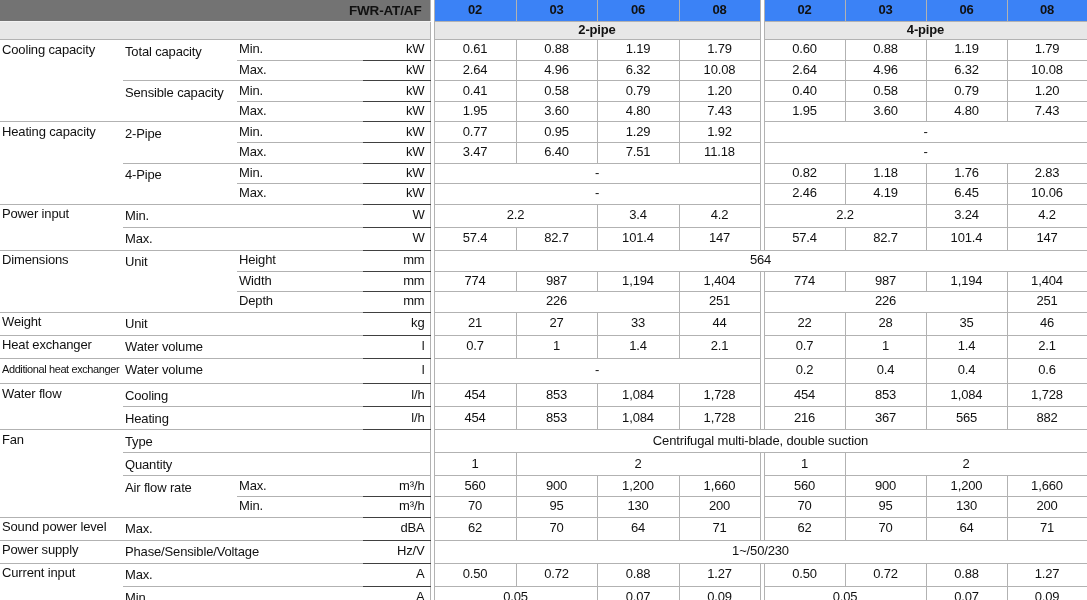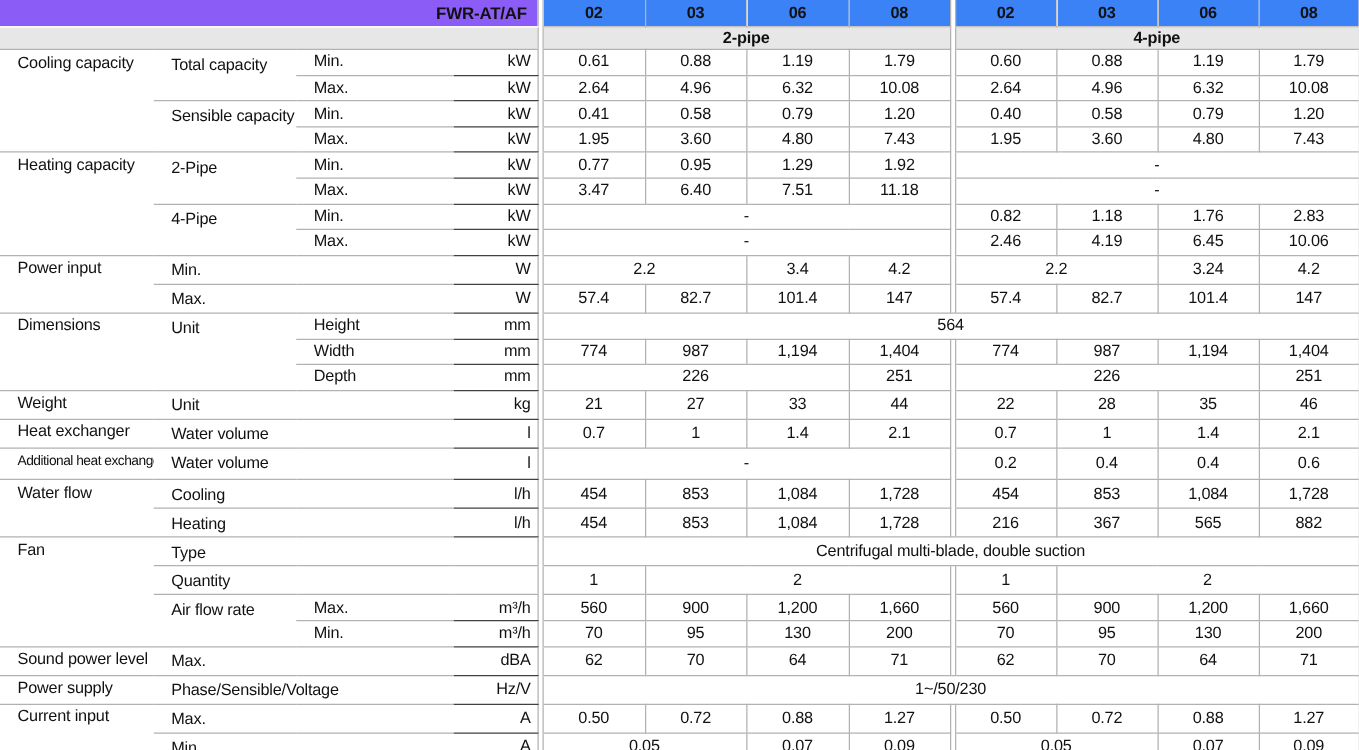--- a/index.html
+++ b/index.html
@@ -28,33 +28,33 @@
   tr.h2 th, tr.h2 td { height:17px; }
   th.m {
     background:#3b82f6; font-weight:bold; text-align:center;
     border:1px solid #b2b2b2; border-top:none;
   }
   th.g {
     background:#e7e7e7; font-weight:bold; text-align:center;
     border:1px solid #b2b2b2;
   }
   th.lblhead {
-    background:#8b5cf6; font-weight:bold; text-align:right;
+    background:#737373; font-weight:bold; text-align:right;
     padding-right:8px; font-size:13.5px;
     border-bottom:1px solid #f2f2f2;
   }
   td.lblhead2 {
     background:#e7e7e7;
     border-bottom:1px solid #b2b2b2;
   }
   
   tbody td { height:19.6px; }
   td.la, td.lb, td.lc {
     border-bottom:1px solid #b2b2b2;
-    text-align:left; padding-left:14px;
+    text-align:left; padding-left:2px;
     vertical-align:top; padding-top:2.5px;margin-top:48px;
   }
   td.lb { white-space:normal; line-height:1.45; }
   td.lc { vertical-align:middle; padding-top:0; }
   td.lu {
     border-bottom:1px solid #404040;
     text-align:right; padding-right:5px;
     vertical-align:middle;
   }
   td.la.cond { font-size:11px; letter-spacing:-0.4px; padding-top:4.5px; }

